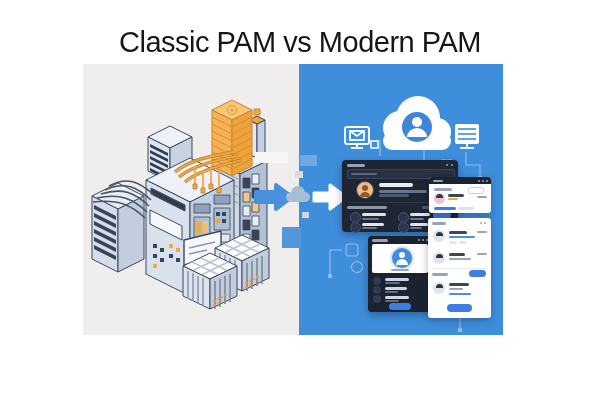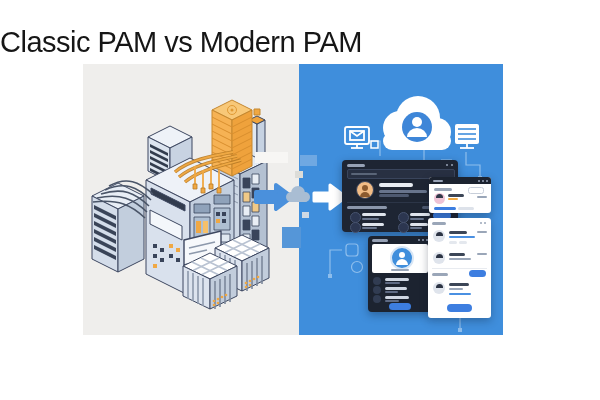--- a/index.html
+++ b/index.html
@@ -1,19 +1,19 @@
 <!DOCTYPE html>
 <html><head>
 <meta charset="utf-8">
 <style>
   html,body{margin:0;padding:0;background:#ffffff;}
   .page{position:relative;width:600px;height:400px;background:#ffffff;overflow:hidden;
         font-family:"Liberation Sans", sans-serif;}
   .abs{position:absolute;}
-  .title{position:absolute;top:26px;left:0;width:600px;
+  .title{position:absolute;top:26px;left:0;width:600px;text-align:center;
          font-size:29px;font-weight:400;color:#161616;letter-spacing:-0.5px;}
   .panel-left{position:absolute;left:83px;top:64px;width:216px;height:271px;background:#efeeec;}
   .panel-right{position:absolute;left:299px;top:64px;width:204px;height:271px;background:#3f8edc;}
   .bar{position:absolute;border-radius:2px;}
   .pill{position:absolute;border-radius:4px;background:#3d7ee0;}
   .circ{position:absolute;border-radius:50%;}
   .card-dark{position:absolute;background:#1e2533;border-radius:4px;box-shadow:0 3px 8px rgba(10,20,40,.35);}
   .card-white{position:absolute;background:#ffffff;border-radius:3px;box-shadow:0 3px 8px rgba(10,20,40,.3);}
   .dot{position:absolute;width:2px;height:2px;border-radius:1px;background:#97a2b6;}
   svg{display:block;}

